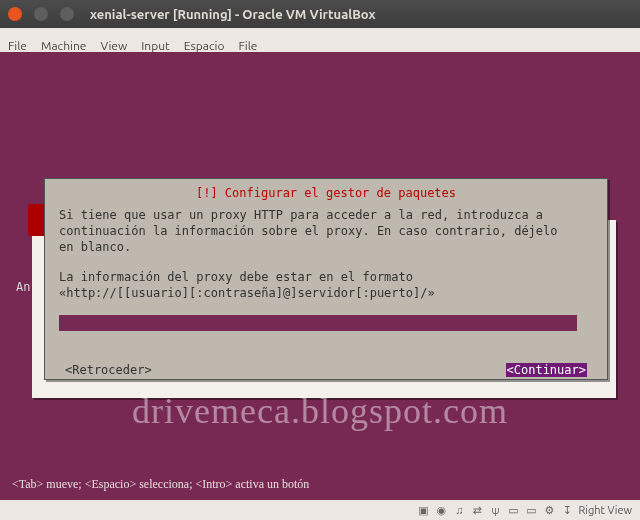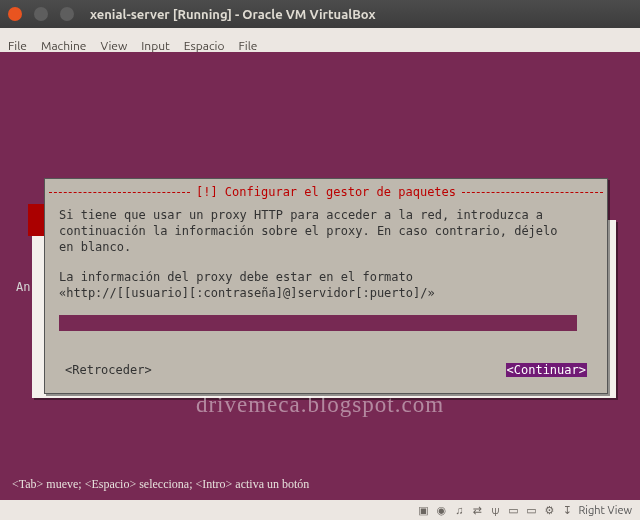--- a/index.html
+++ b/index.html
@@ -13,40 +13,40 @@
   
   .menubar { height: 24px; background: #ece7e2; display: flex; align-items: flex-end; padding: 0 8px; gap: 14px; font-size: 12px; color: #4b4640; }
   
   .stage { position: relative; height: 448px; background: #772953; }
   
   .behind-box { position: absolute; left: 28px; top: 152px; width: 22px; height: 32px; background: #a00; }
   .watermark-an { position: absolute; left: 16px; top: 228px; color: #d3d3d3; font-family: monospace; font-size: 12px; }
   .behind-box2 { position: absolute; left: 32px; top: 168px; width: 584px; height: 178px; background: #f4f0ec; box-shadow: 2px 2px 0 rgba(0,0,0,0.4); }
   
   .dialog { position: absolute; left: 44px; top: 126px; width: 564px; background: #beb8ae; border: 1px solid #555; box-shadow: 2px 2px 0 rgba(0,0,0,0.4); }
-  .dialog-title-row { display: flex; align-items: center; height: 14px; margin-top: 6px; }
+  .dialog-title-row { display: flex; align-items: center; height: 14px; margin-top: 6px; flex-direction: column; }
   .dashline { flex: 1; border-top: 1px dashed #b00; height: 0; margin: 0 4px; }
   .dlg-title { color: #b00; font-family: monospace; font-size: 12px; padding: 0 2px; white-space: nowrap; }
   
   .dialog-body { padding: 8px 30px 14px 14px; font-family: monospace; font-size: 12px; color: #333; line-height: 16px; }
   .dialog-body p { margin-bottom: 14px; white-space: pre-wrap; }
   
   .proxy-input { width: 100%; height: 16px; background: #772953; border: none; margin-bottom: 18px; }
   
-  .btn-row { display: flex; justify-content: space-between; padding: 0 20px 16px 20px; font-family: monospace; font-size: 12px; }
+  .btn-row { display: flex; justify-content: space-between; padding: 0 20px 2px 20px; font-family: monospace; font-size: 12px; }
   .btn-back { color: #333; }
   .btn-continue { background: #701a75; color: #fff; padding: 0 1px; }
   
   .helpbar { position: absolute; left: 12px; bottom: 8px; color: #e6e1dc; font-family: Liberation Serif, serif; font-size: 12px; }
   
   .statusbar { height: 20px; background: #ece7e2; display: flex; align-items: center; justify-content: space-between; padding: 0 8px; font-size: 11px; color: #555; }
   .status-icons { display: flex; gap: 4px; align-items: center; }
   .sicon { width: 14px; height: 14px; display:flex; align-items:center; justify-content:center; font-size:11px; color:#6b6661; }
   
-  .watermark { position: absolute; left: 50%; bottom: 82px; transform: translateX(-50%); color: rgba(255,255,255,0.45); font-family: Georgia, serif; font-size: 23px; letter-spacing: 1px; pointer-events: none; }
+  .watermark { position: absolute; left: 50%; bottom: 68px; transform: translateX(-50%); color: rgba(255,255,255,0.45); font-family: Georgia, serif; font-size: 36px; letter-spacing: 1px; pointer-events: none; }
 </style>
 </head>
 <body>
 
 <div class="titlebar">
   <span class="win-btn close"></span>
   <span class="win-btn min"></span>
   <span class="win-btn max"></span>
   <span class="title-text">xenial-server [Running] - Oracle VM VirtualBox</span>
 </div>

